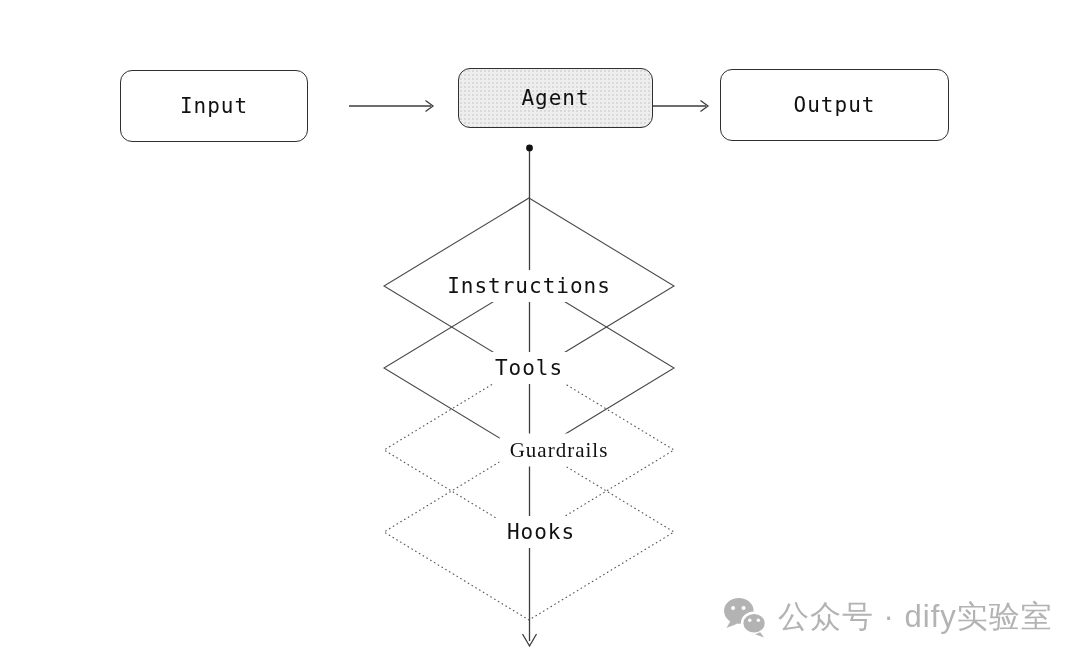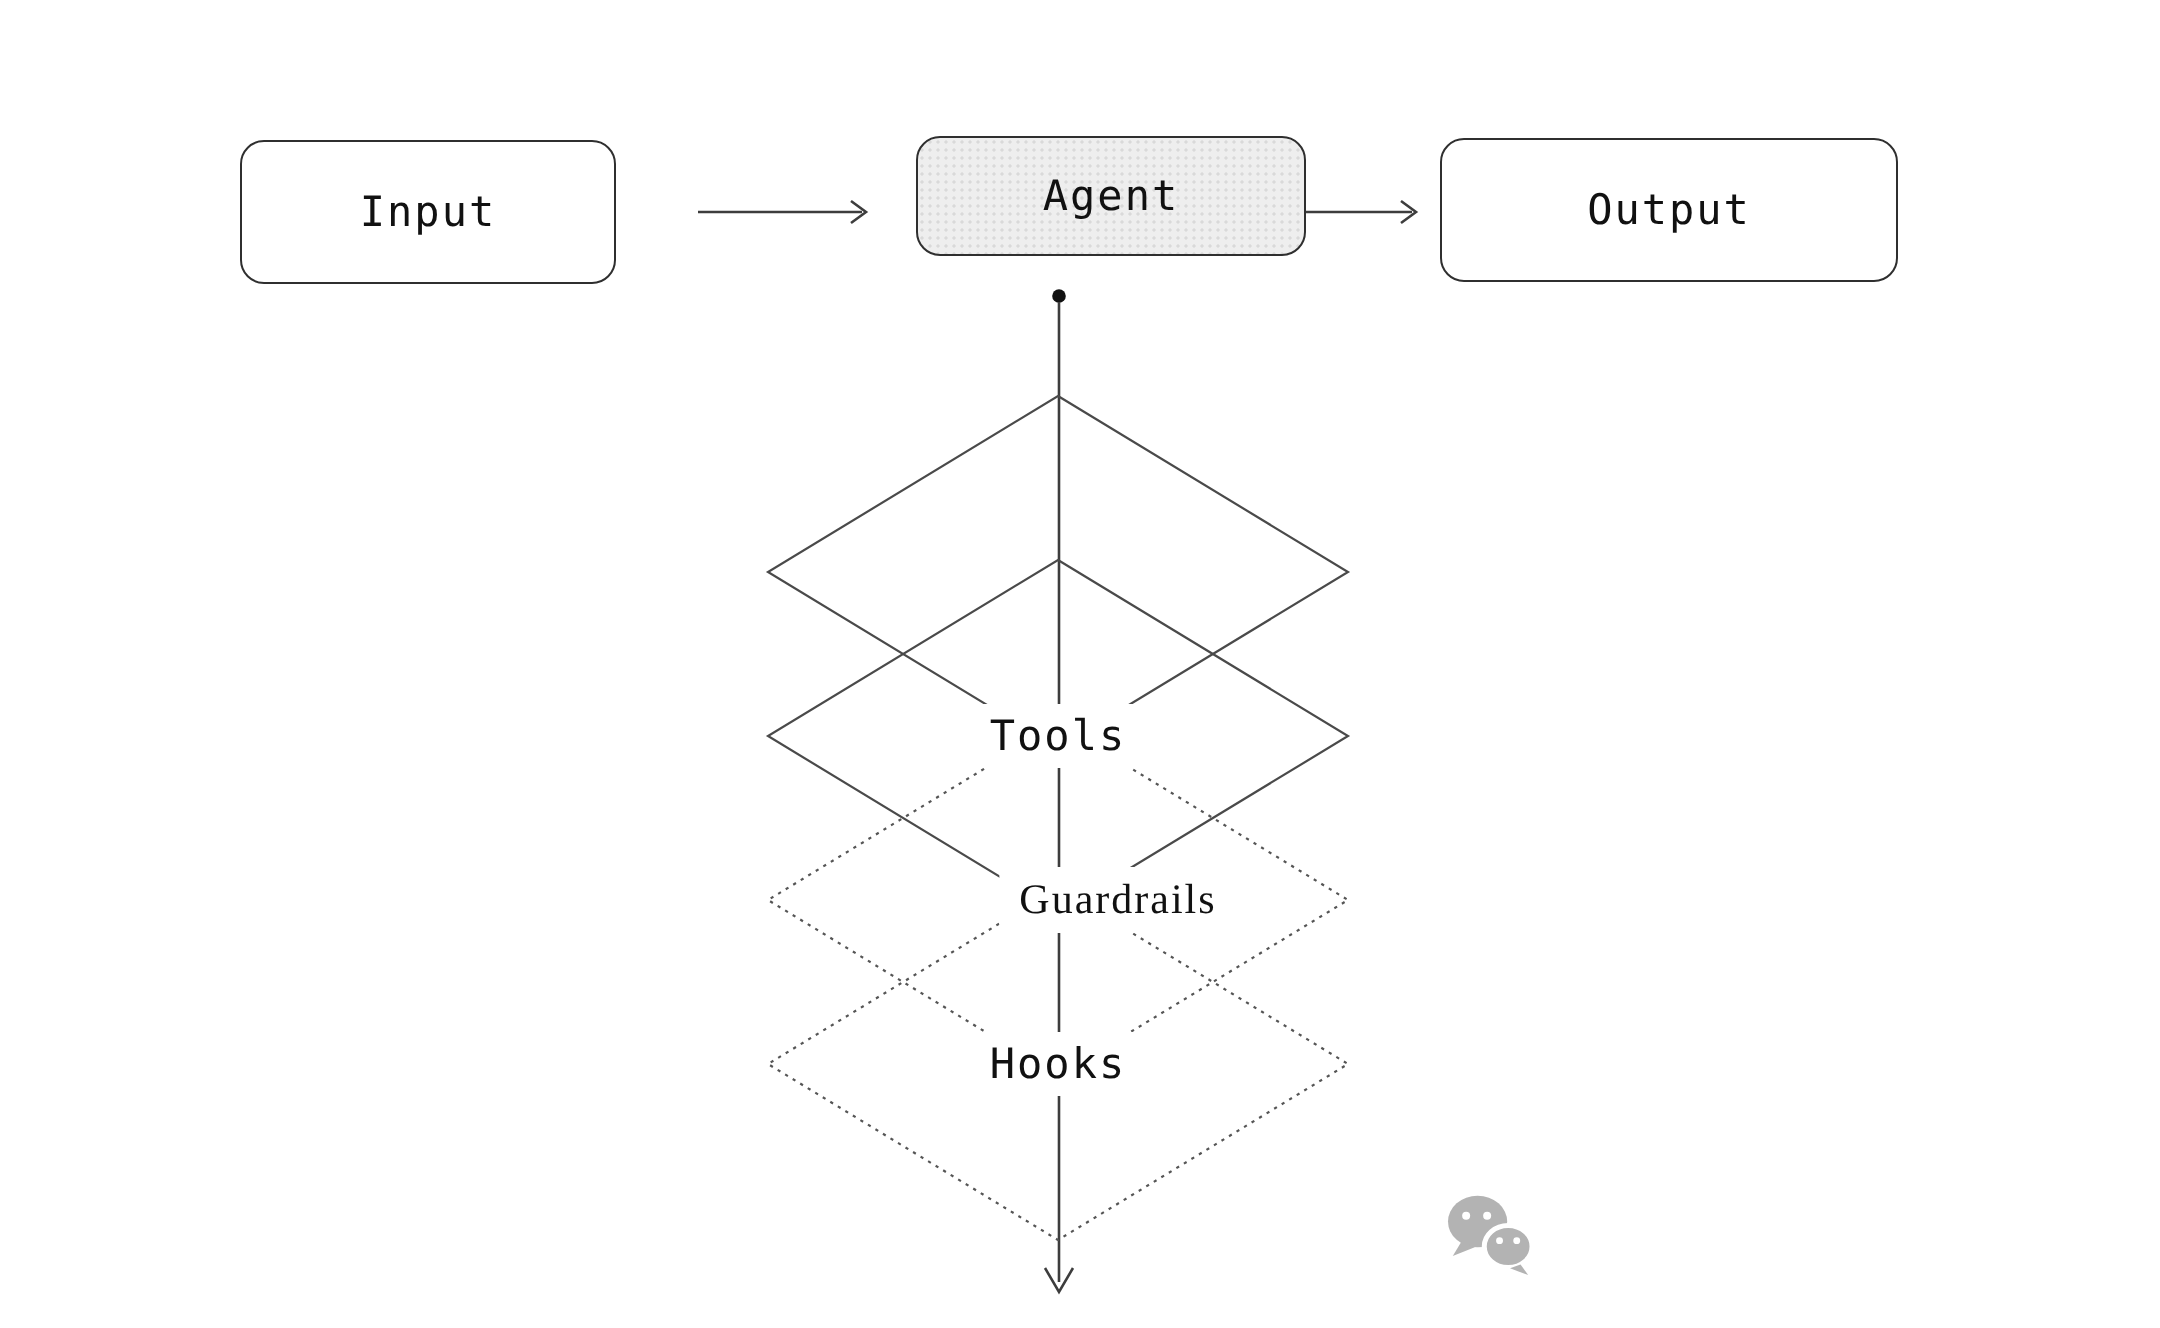--- a/index.html
+++ b/index.html
@@ -48,21 +48,21 @@
     background: #ffffff;
     padding: 4px 10px;
     font-size: 21px;
     letter-spacing: 1px;
     color: #111111;
     white-space: nowrap;
   }
   .layer-label.l0 { left: 529px; top: 286px; }
   .layer-label.l1 { left: 529px; top: 368px; }
   .layer-label.l2 { left: 559px; top: 450px; font-family: Liberation Serif, serif; }
-  .layer-label.l3 { left: 529px; top: 532px; }
+  .layer-label.l3 { left: 541px; top: 532px; }
 
   .watermark {
     position: absolute;
     left: 722px;
     top: 596px;
     display: flex;
     align-items: center;
     gap: 10px;
     color: #b3b3b3;
     font-family: "Liberation Sans", sans-serif;
@@ -104,20 +104,21 @@
   <div class="node input">
     <span>Input</span>
   </div>
   <div class="node agent">
     <span>Agent</span>
   </div>
   <div class="node output">
     <span>Output</span>
   </div>
 
+  <div class="layer-label l0">Instructions</div>
   <div class="layer-label l1">Tools</div>
   <div class="layer-label l2">Guardrails</div>
   <div class="layer-label l3">Hooks</div>
 
   <div class="watermark">
     <span style="display:inline-flex;">
       <svg width="46" height="42" viewBox="0 0 48 44" xmlns="http://www.w3.org/2000/svg">
         <g fill="#b3b3b3">
           <ellipse cx="17.5" cy="15.5" rx="15.5" ry="13.5"></ellipse>
           <path d="M9 26 L4.5 33.5 L16 29 Z"></path>
@@ -125,15 +126,16 @@
         <circle cx="11.5" cy="12.5" r="2.1" fill="#ffffff"></circle>
         <circle cx="22.5" cy="12.5" r="2.1" fill="#ffffff"></circle>
         <g>
           <ellipse cx="33.5" cy="28.5" rx="12.5" ry="11" fill="#b3b3b3" stroke="#ffffff" stroke-width="2.6"></ellipse>
           <path d="M40 38 L44 43.5 L34.5 40 Z" fill="#b3b3b3"></path>
           <circle cx="29" cy="25.5" r="1.8" fill="#ffffff"></circle>
           <circle cx="38" cy="25.5" r="1.8" fill="#ffffff"></circle>
         </g>
       </svg>
     </span>
+    <span class="wm-text">公众号 · dify实验室</span>
   </div>
 
 </div>
 
 </body></html>

